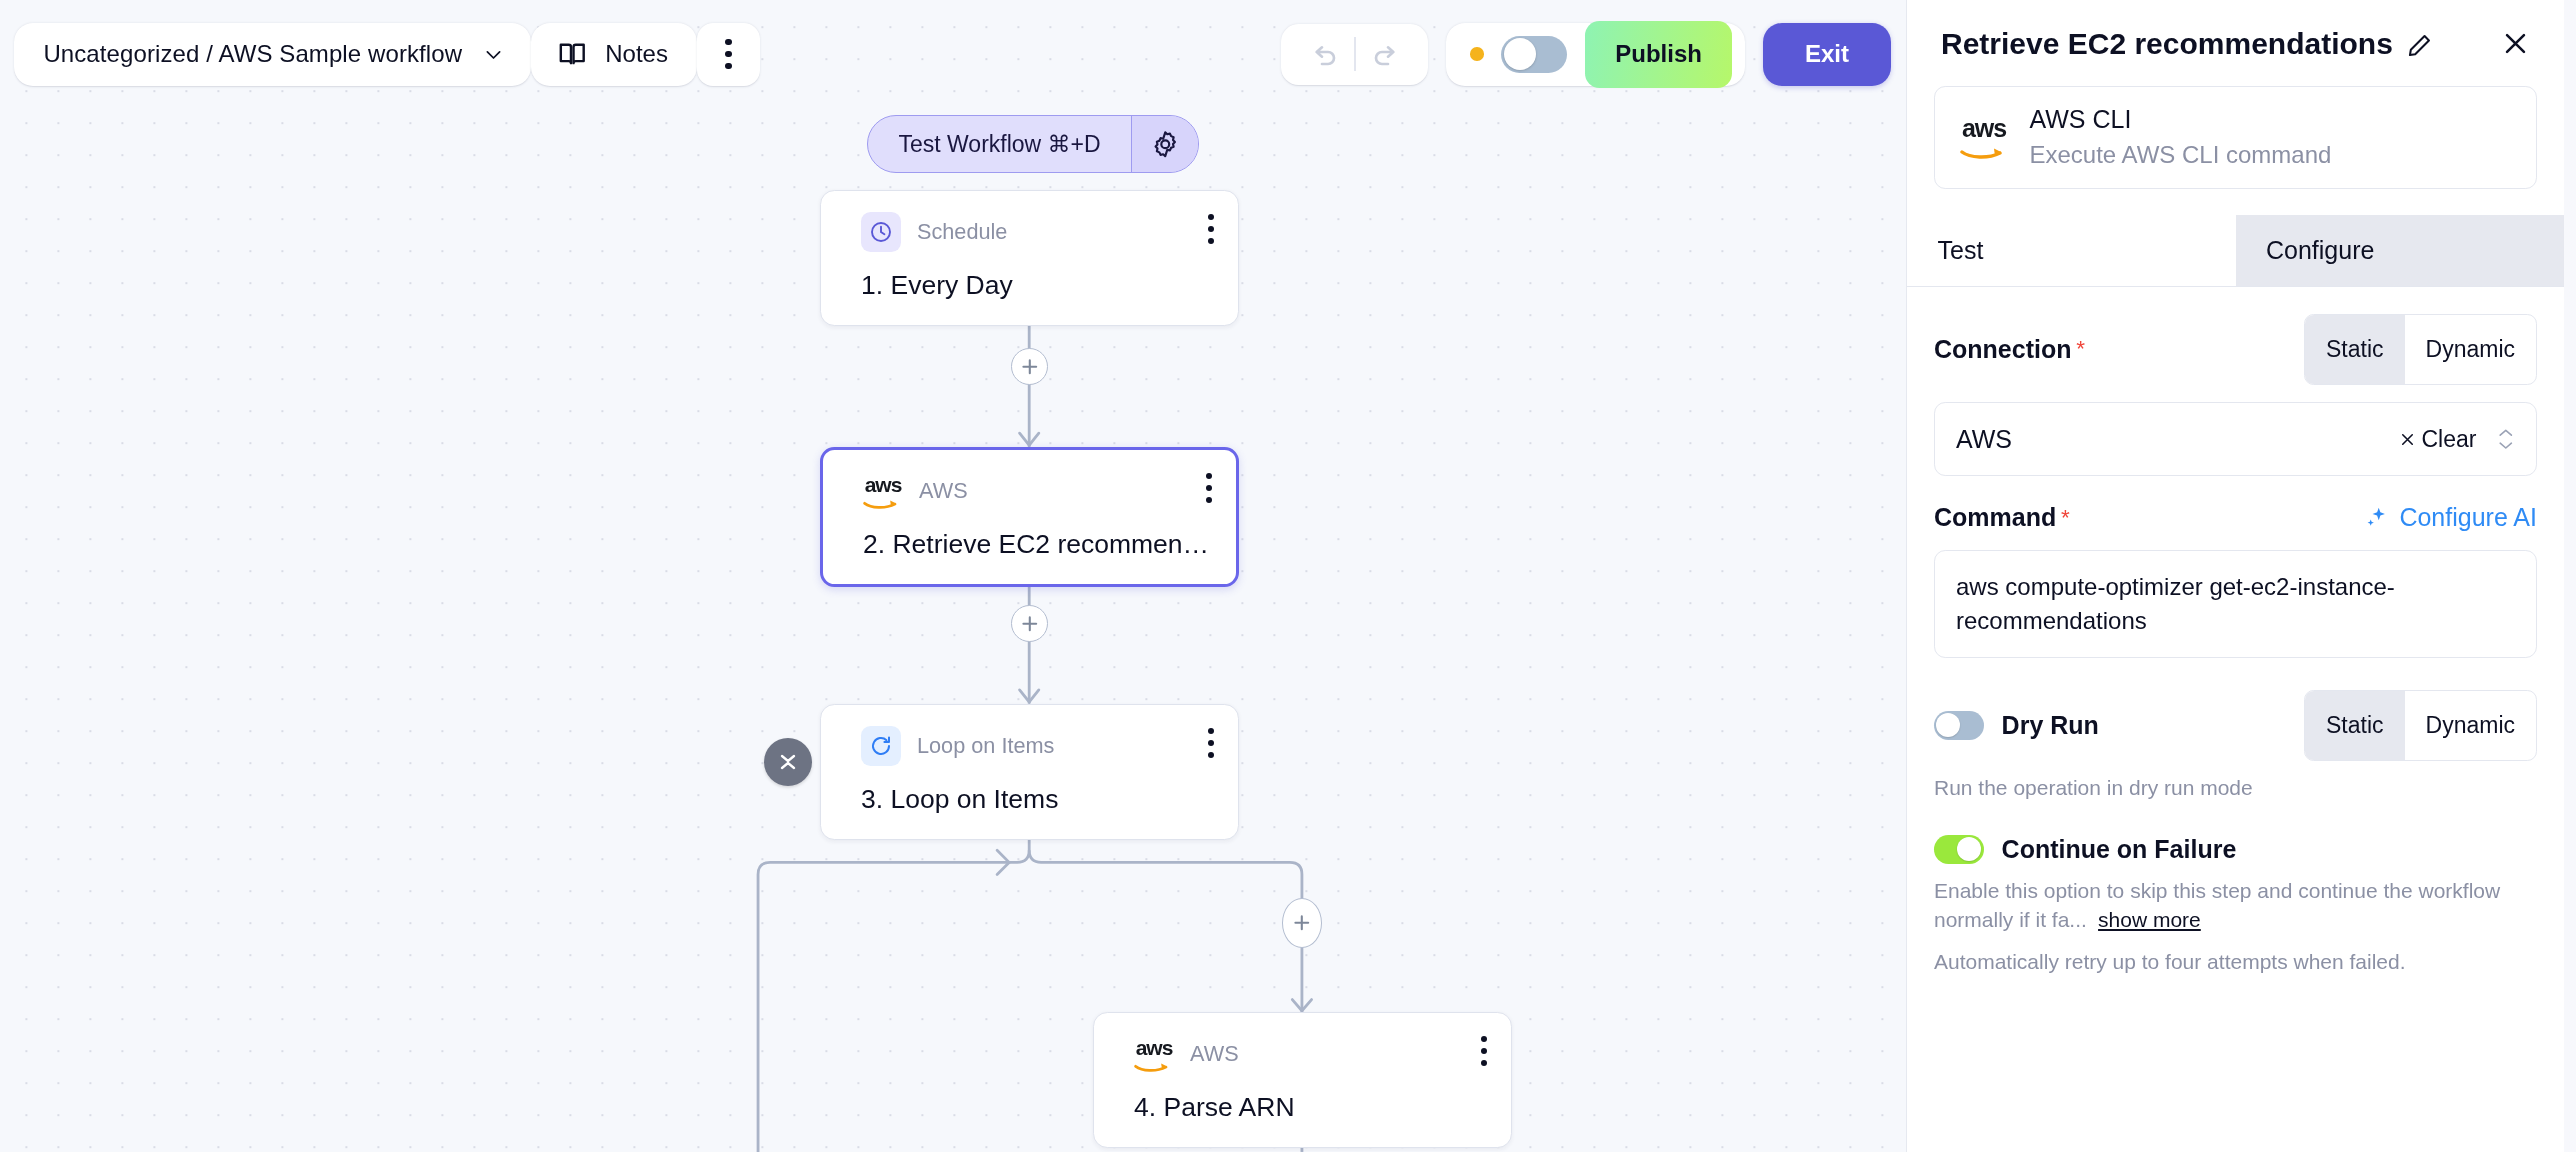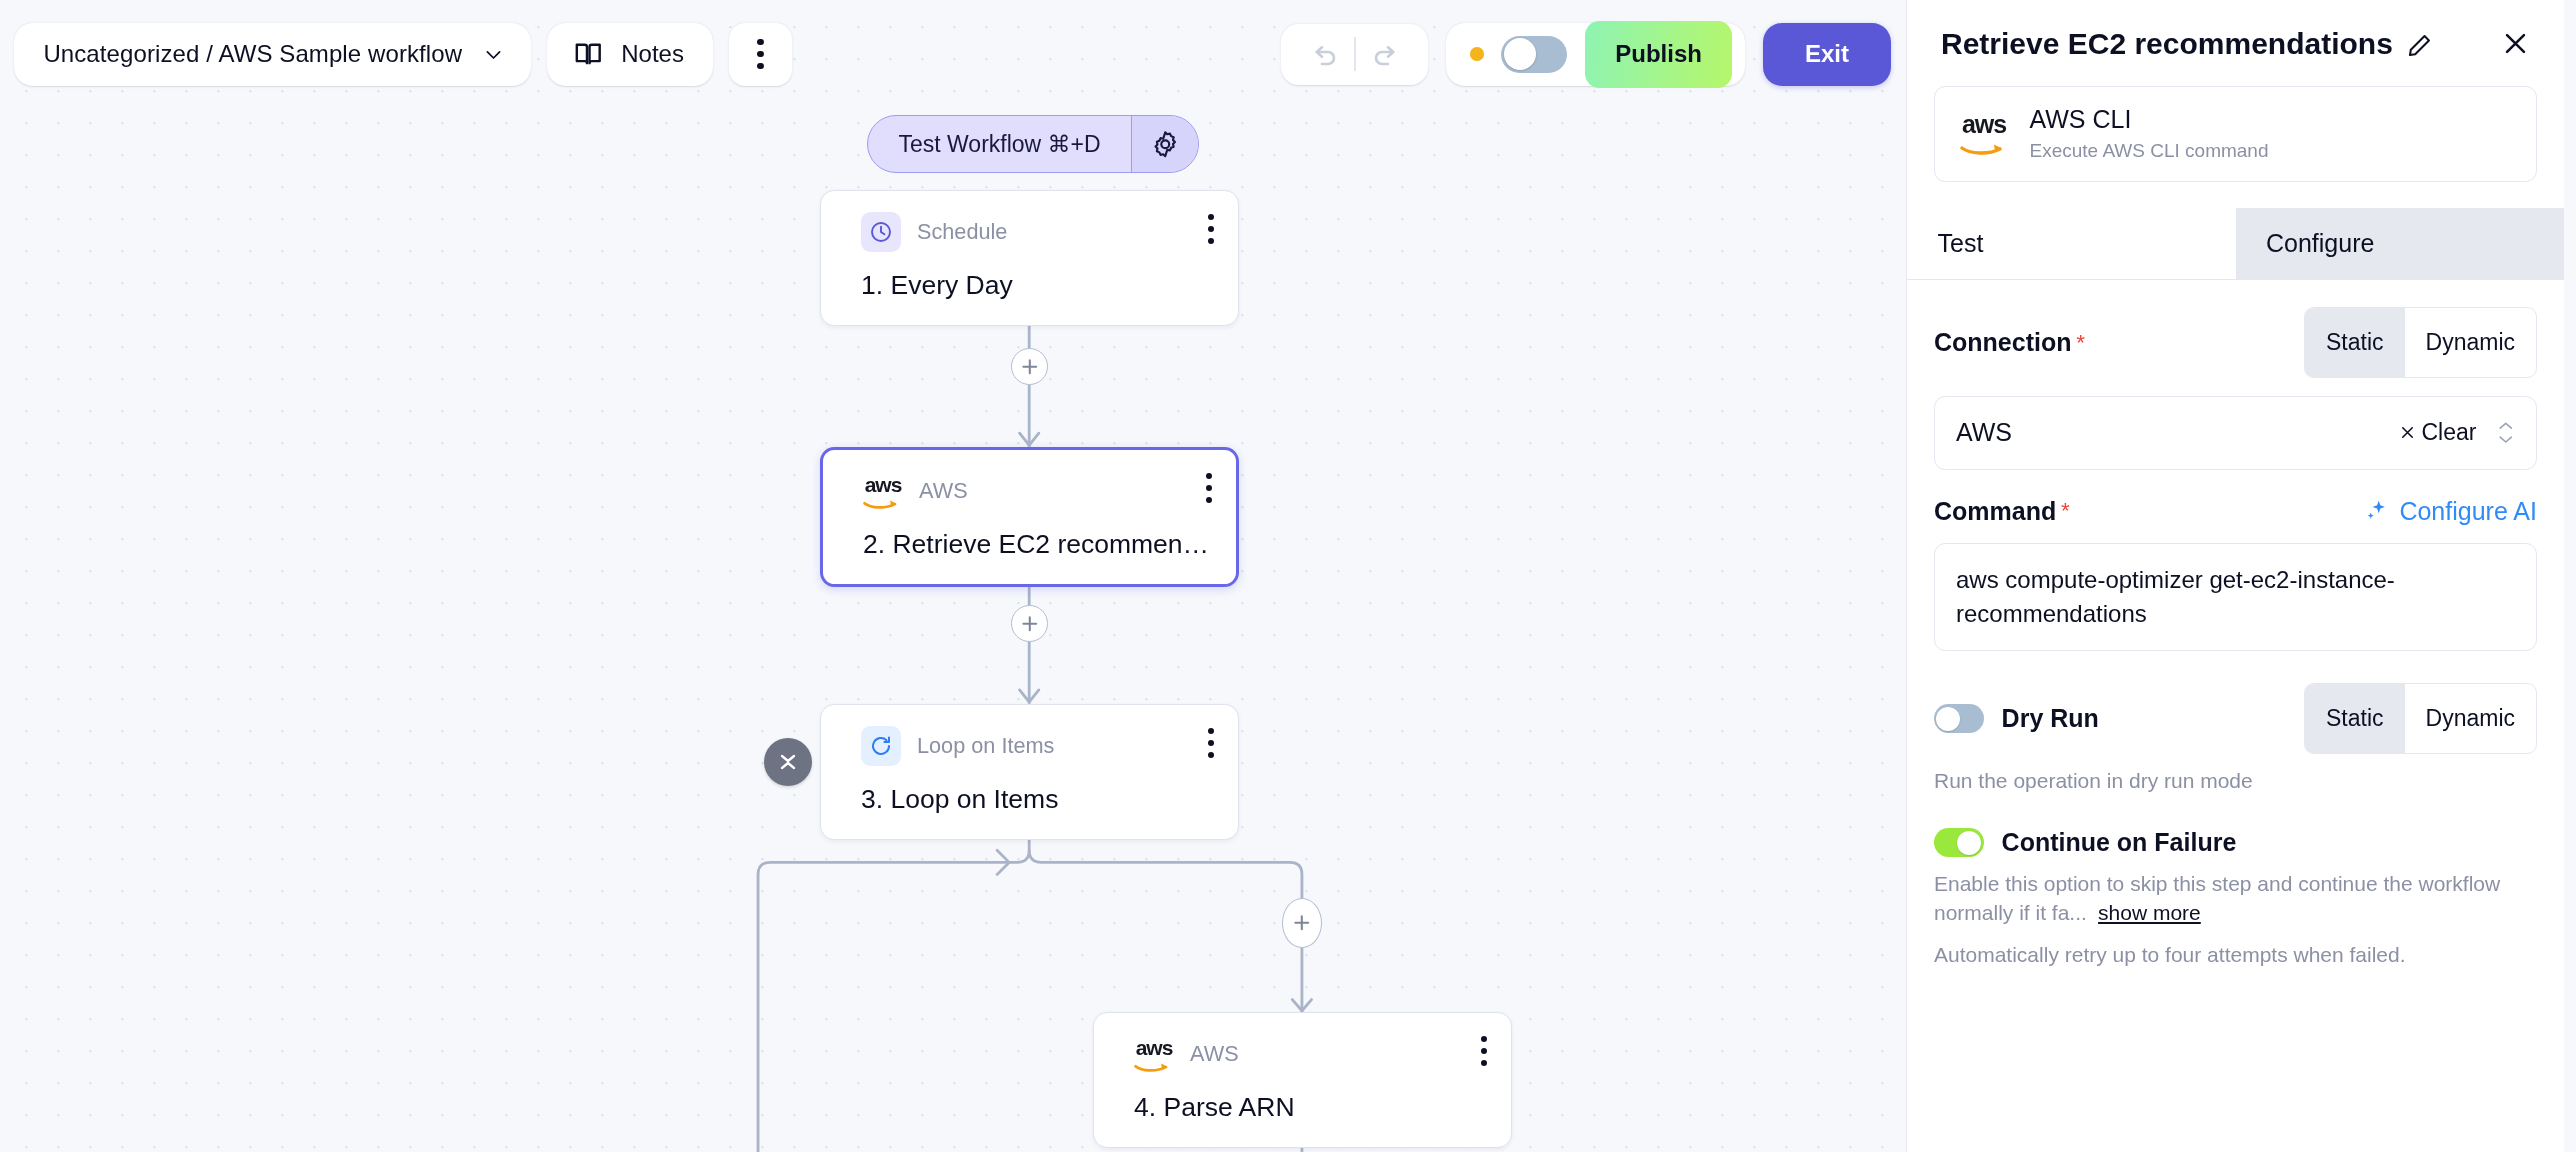--- a/index.html
+++ b/index.html
@@ -16,21 +16,21 @@
     position: absolute; left: 0; top: 0;
     width: 1918px; height: 1152px;
     background-color: #f6f8fc;
     background-image: radial-gradient(#d9dce6 1.3px, transparent 1.4px);
     background-size: 32px 32px;
     background-position: 10.4px 11.2px;
     overflow: hidden;
   }
 
   
-  .tl-bar { position: absolute; left: 14.4px; top: 22.5px; display: flex; align-items: flex-start; gap: 16px; }
+  .tl-bar { position: absolute; left: 14.4px; top: 22.5px; display: flex; align-items: flex-start; }
   .pill {
     background: #ffffff; border-radius: 19px;
     box-shadow: 0 0.8px 2.4px rgba(30,35,70,.10), 0 0.8px 0.8px rgba(30,35,70,.05);
     display: flex; align-items: center; height: 63px;
   }
   .wf-selector { padding: 0 27px 0 29px; gap: 21px; }
   .wf-selector .label { font-size: 24px; color: #0d1023; white-space: nowrap; letter-spacing: 0.1px; }
   .notes-btn { padding: 0 29px 0 26px; gap: 17.6px; }
   .notes-btn .label { font-size: 24px; color: #0d1023; }
   .kebab-btn { width: 63px; justify-content: center; border-radius: 16px; }
@@ -135,21 +135,21 @@
   .panel-head { padding: 27px 34px 0 34px; display: flex; align-items: flex-start; }
   .panel-title { font-size: 30px; font-weight: 700; color: #0d1023; white-space: nowrap; }
   .edit-icon { margin-left: 13px; margin-top: 4.8px; cursor: pointer; flex: 0 0 auto; }
   .close-icon { margin-left: auto; margin-top: 1.6px; cursor: pointer; flex: 0 0 auto; }
 
   .integration-card {
     margin: 24px 27px 0 27px; border: 1.6px solid #e4e7ef; border-radius: 11.2px;
     padding: 17.6px 22.5px; display: flex; align-items: center; gap: 19px;
   }
   .int-name { font-size: 25px; color: #0d1023; line-height: 1.25; }
-  .int-desc { font-size: 19px; color: #8b90a4; line-height: 1.3; margin-top: 3.2px; }
+  .int-desc { font-size: 24px; color: #8b90a4; line-height: 1.3; margin-top: 3.2px; }
 
   .tabs { display: flex; margin: 26px 0 0 0; border-bottom: 1.6px solid #e4e7ef; }
   .tab {
     flex: 1; text-align: left; padding: 21px 0 21px 30.5px;
     font-size: 25px; color: #0d1023; cursor: pointer; background: #fff;
   }
   .tab.active { background: #e6e8ef; }
 
   .panel-body { padding: 0 27px; overflow-y: auto; flex: 1; }
   .field-row { display: flex; align-items: center; margin-top: 27px; }

